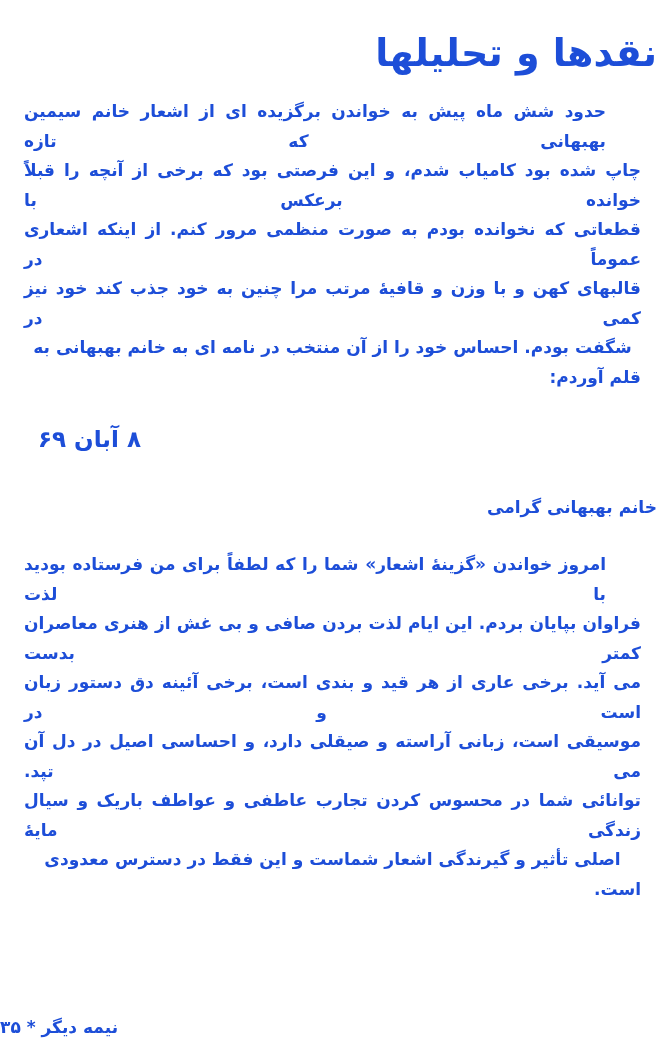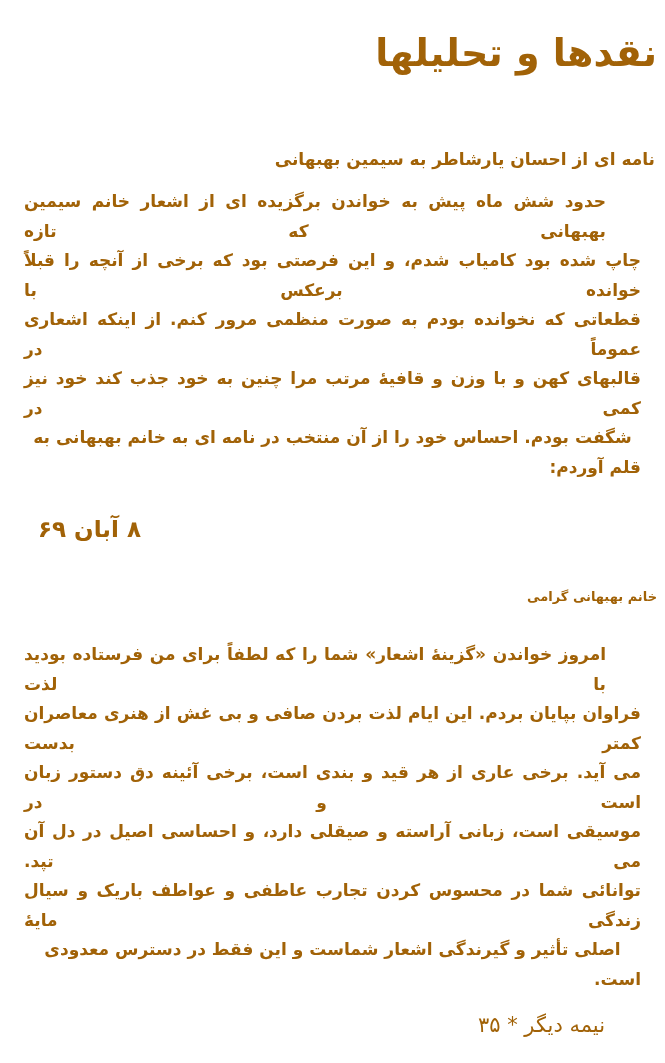--- a/index.html
+++ b/index.html
@@ -5,21 +5,21 @@
   html, body {
     margin: 0;
     padding: 0;
     background: #ffffff;
   }
   .page {
     position: relative;
     width: 665px;
     height: 1063px;
     background: #ffffff;
-    color: #a16207;
+    color: #1d4ed8;
     direction: rtl;
     font-family: "DejaVu Sans", sans-serif;
     overflow: hidden;
     box-sizing: border-box;
     padding: 25px 8px 0 8px;
   }
   .title {
     margin: 0;
     font-size: 38px;
     font-weight: bold;
@@ -56,45 +56,44 @@
     margin-top: 34px;
     padding-left: 30px;
     font-size: 23px;
     font-weight: bold;
     text-align: left;
     line-height: 26px;
   }
   .letter-date span { direction: rtl; unicode-bidi: embed; }
   .salutation {
     margin-top: 42px;
-    font-size: 13px;
+    font-size: 17px;
     font-weight: bold;
     text-align: right;
     line-height: 26px;
   }
   .letter-body { margin-top: 30px; }
   .para { margin: 16px; }
   .page-footer {
     position: absolute;
     left: 0;
     right: 60px;
     bottom: 26px;
-    text-align: right;
-    font-size: 21px;
-    font-weight: normal;
+    text-align: left;
+    font-size: 17px;
+    font-weight: bold;
   }
 </style>
 </head>
 <body>
 
 <div class="page">
 
   <h1 class="title">نقدها و تحلیلها</h1>
 
-  <h2 class="subtitle">نامه ای از احسان یارشاطر به سیمین بهبهانی</h2>
 
   <div class="body-block para">
     <div class="line indent">حدود شش ماه پیش به خواندن برگزیده ای از اشعار خانم سیمین بهبهانی که تازه</div>
     <div class="line">چاپ شده بود کامیاب شدم، و این فرصتی بود که برخی از آنچه را قبلاً خوانده برعکس با</div>
     <div class="line">قطعاتی که نخوانده بودم به صورت منظمی مرور کنم. از اینکه اشعاری عموماً در</div>
     <div class="line">قالبهای کهن و با وزن و قافیهٔ مرتب مرا چنین به خود جذب کند خود نیز کمی در</div>
     <div class="line endline">شگفت بودم. احساس خود را از آن منتخب در نامه ای به خانم بهبهانی به قلم آوردم:</div>
   </div>
 
   <div class="letter-date">

